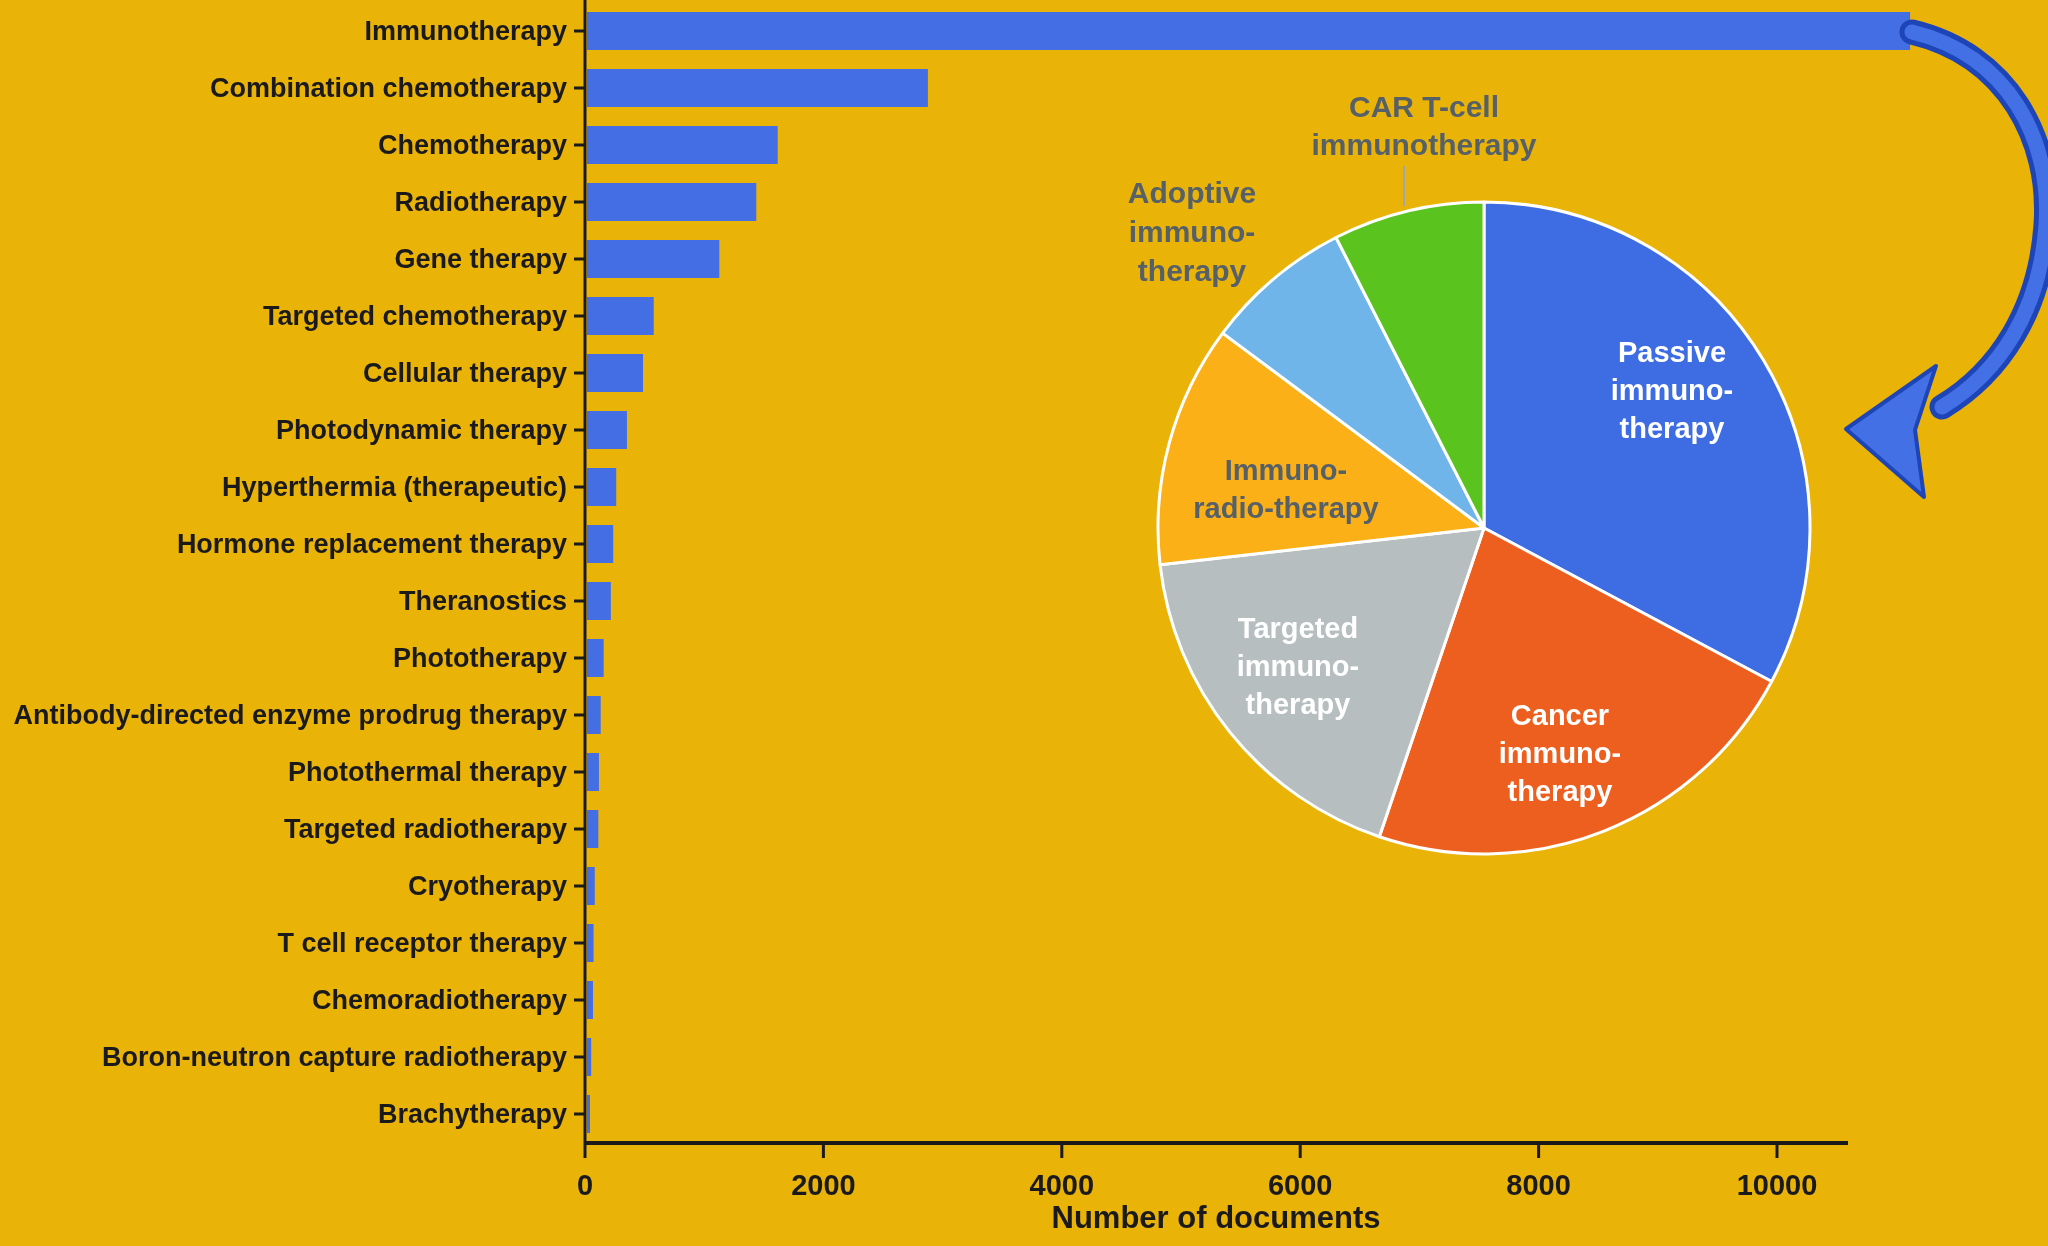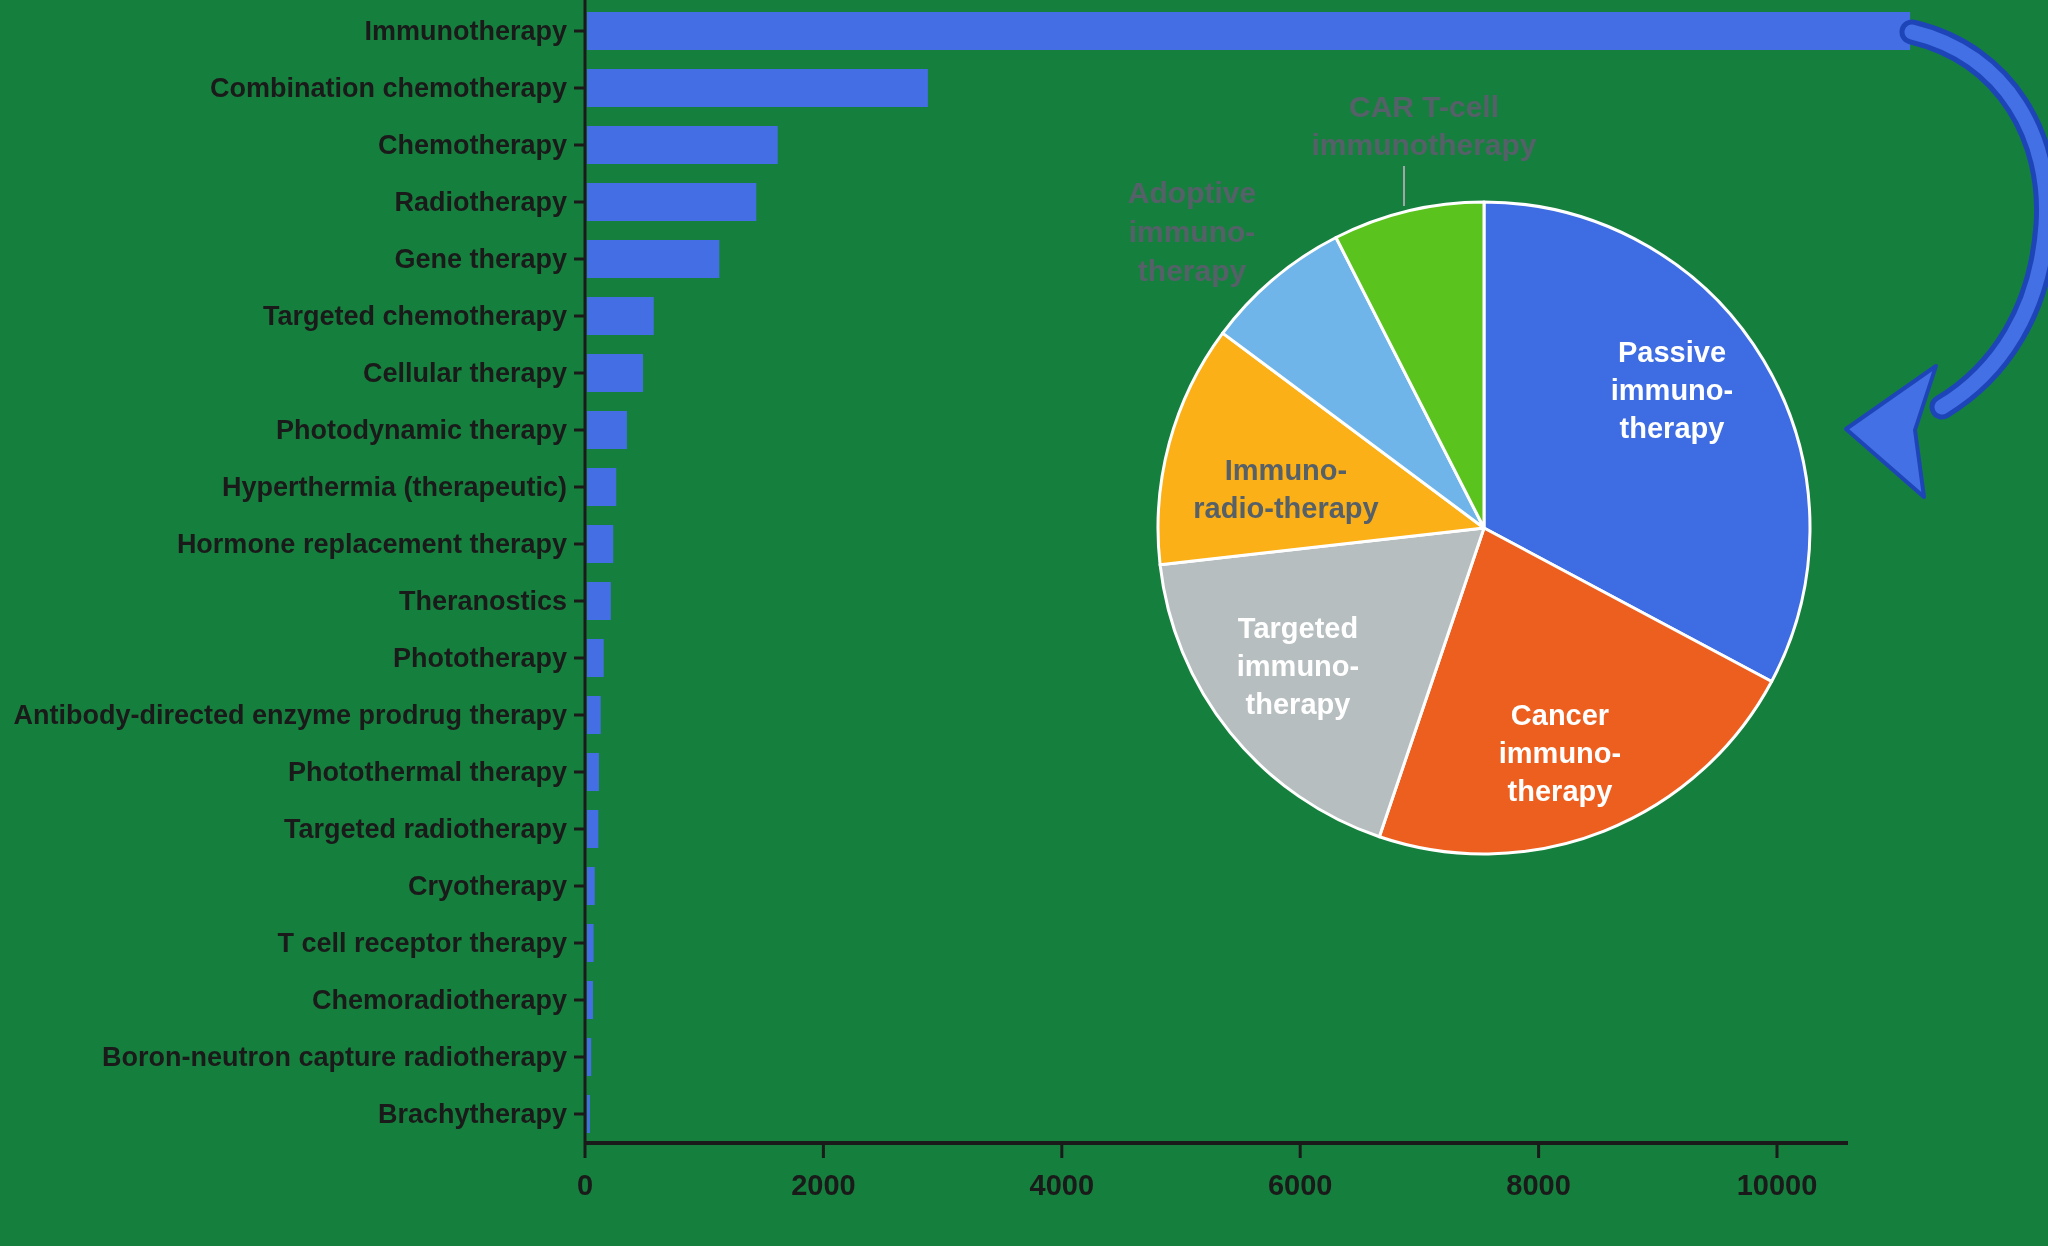--- a/index.html
+++ b/index.html
@@ -1,19 +1,19 @@
 <!DOCTYPE html>
 <html><head>
 <meta charset="utf-8">
 <style>
   html,body{margin:0;padding:0;background:#ffffff;}
   .figure{
     position:relative;
     width:2048px;height:1246px;
-    background:#15803d;
+    background:#eab308;
     font-family:"Liberation Sans", sans-serif;
     overflow:hidden;
   }
   svg text{font-family:"Liberation Sans", sans-serif;}
   .xlabel{
     position:absolute;
     left:616px; top:1200px; width:1200px;
     text-align:center;
     font-size:31px; font-weight:700; color:#1a1a1a;
   }
@@ -117,13 +117,14 @@
       <text x="1286" y="518.15" font-size="29" fill="#566069" text-anchor="middle" font-weight="700">radio-therapy</text>
       <text x="1192" y="202.5" font-size="30" fill="#566069" text-anchor="middle" font-weight="700">Adoptive</text>
       <text x="1192" y="241.5" font-size="30" fill="#566069" text-anchor="middle" font-weight="700">immuno-</text>
       <text x="1192" y="280.5" font-size="30" fill="#566069" text-anchor="middle" font-weight="700">therapy</text>
       <text x="1424" y="116.5" font-size="30" fill="#566069" text-anchor="middle" font-weight="700">CAR T-cell</text>
       <text x="1424" y="154.5" font-size="30" fill="#566069" text-anchor="middle" font-weight="700">immunotherapy</text>
       <path d="M 1912 32 C 2008 55, 2052 140, 2046 225 C 2040 310, 2000 372, 1942 407" fill="none" stroke="#1d45b8" stroke-width="25" stroke-linecap="round"></path>
       <path d="M 1912 32 C 2008 55, 2052 140, 2046 225 C 2040 310, 2000 372, 1942 407" fill="none" stroke="#4470e6" stroke-width="15" stroke-linecap="round"></path>
       <polygon points="1846,429 1936,366 1915,430 1924,497" fill="#4470e6" stroke="#1d45b8" stroke-width="4" stroke-linejoin="round"></polygon>
     </svg>
+  <div class="xlabel">Number of documents</div>
 </div>
 
 </body></html>

